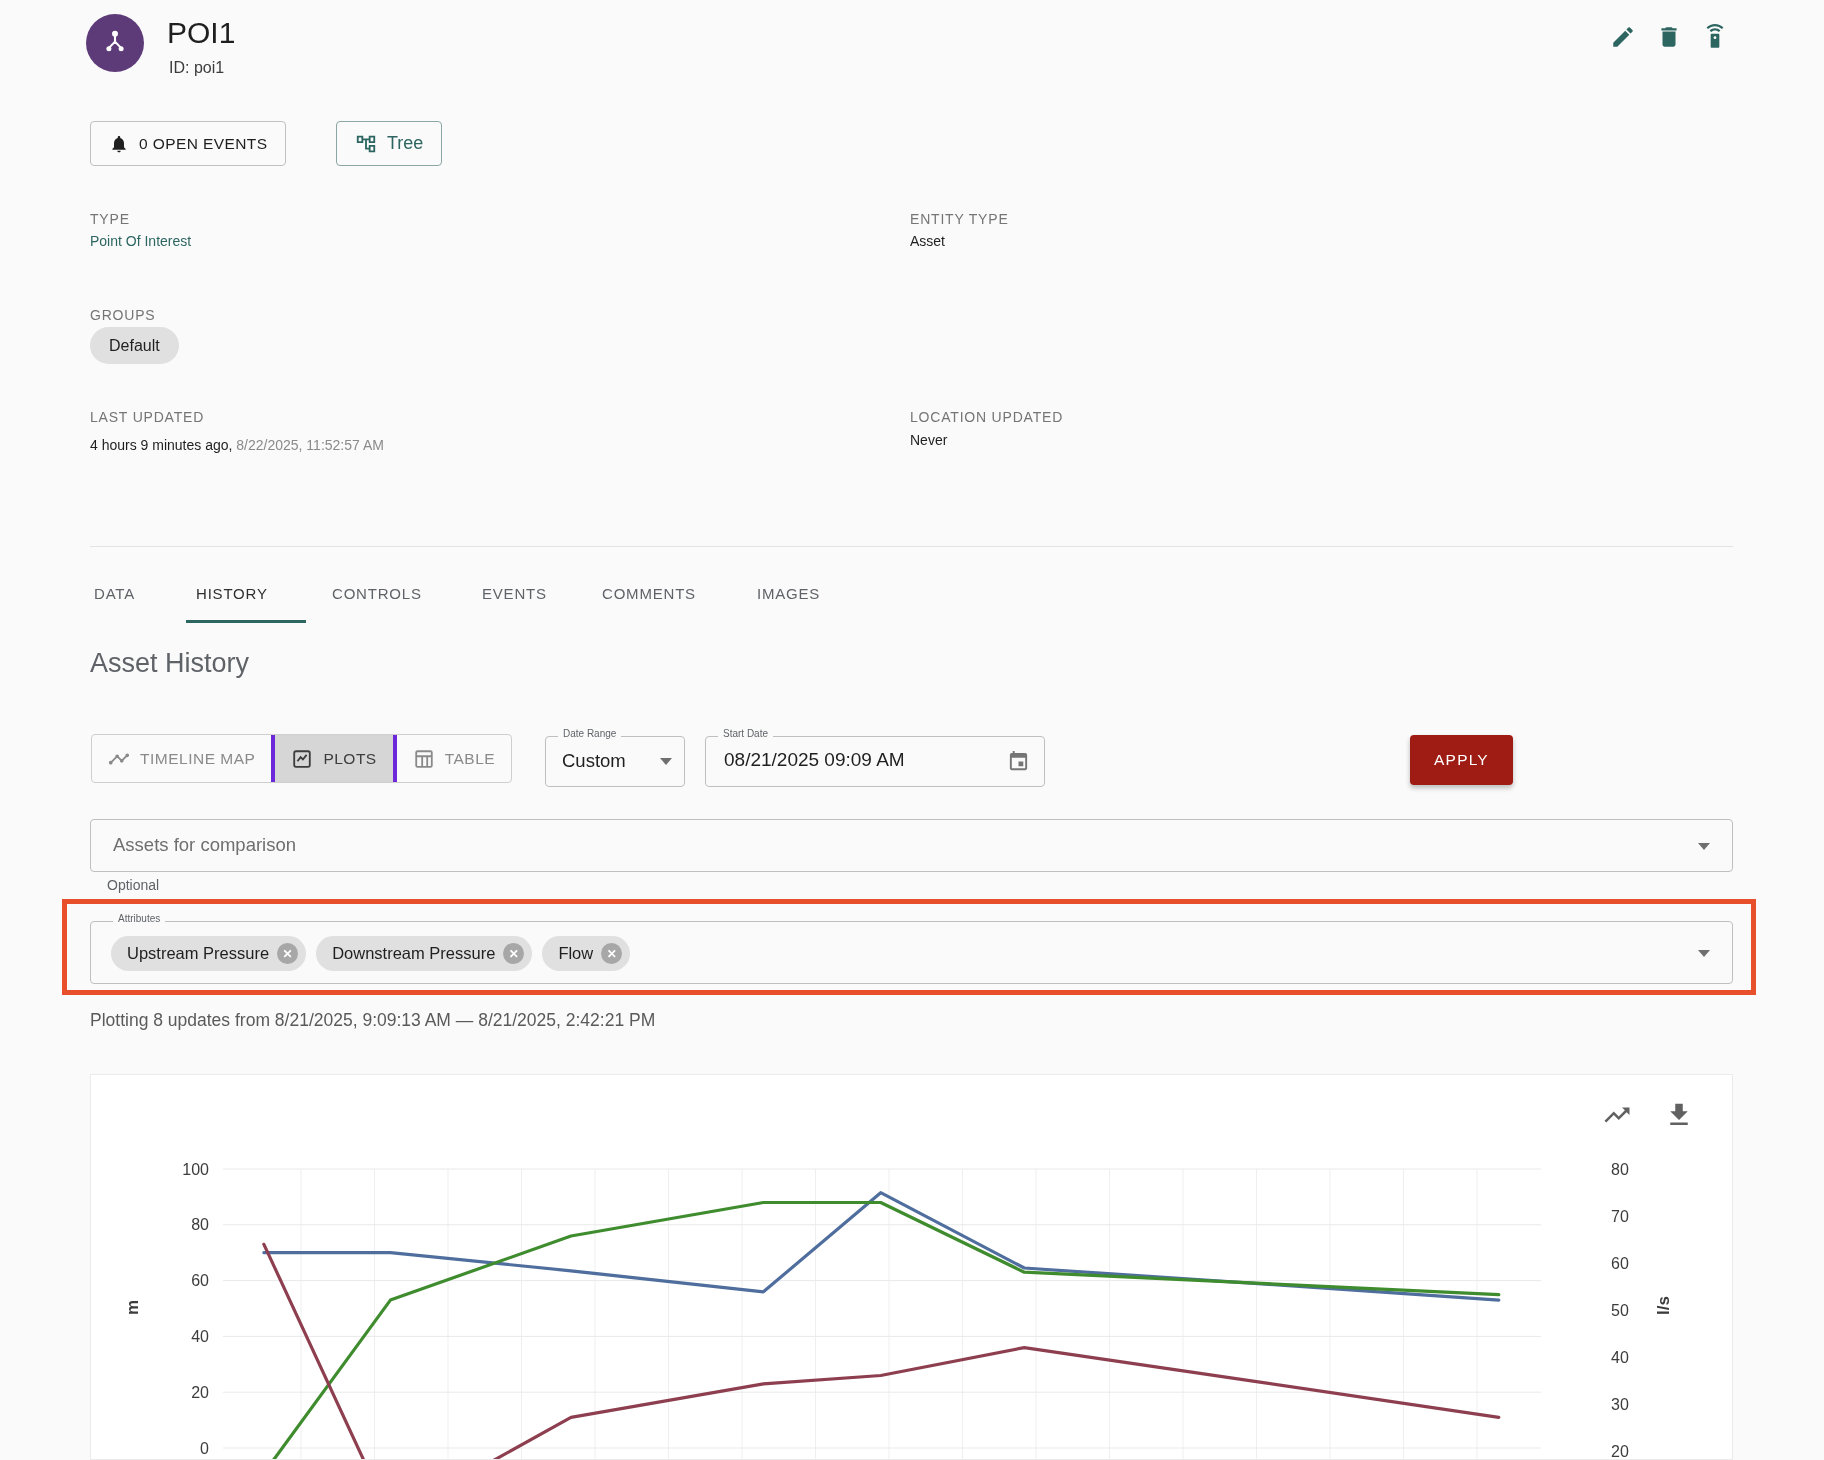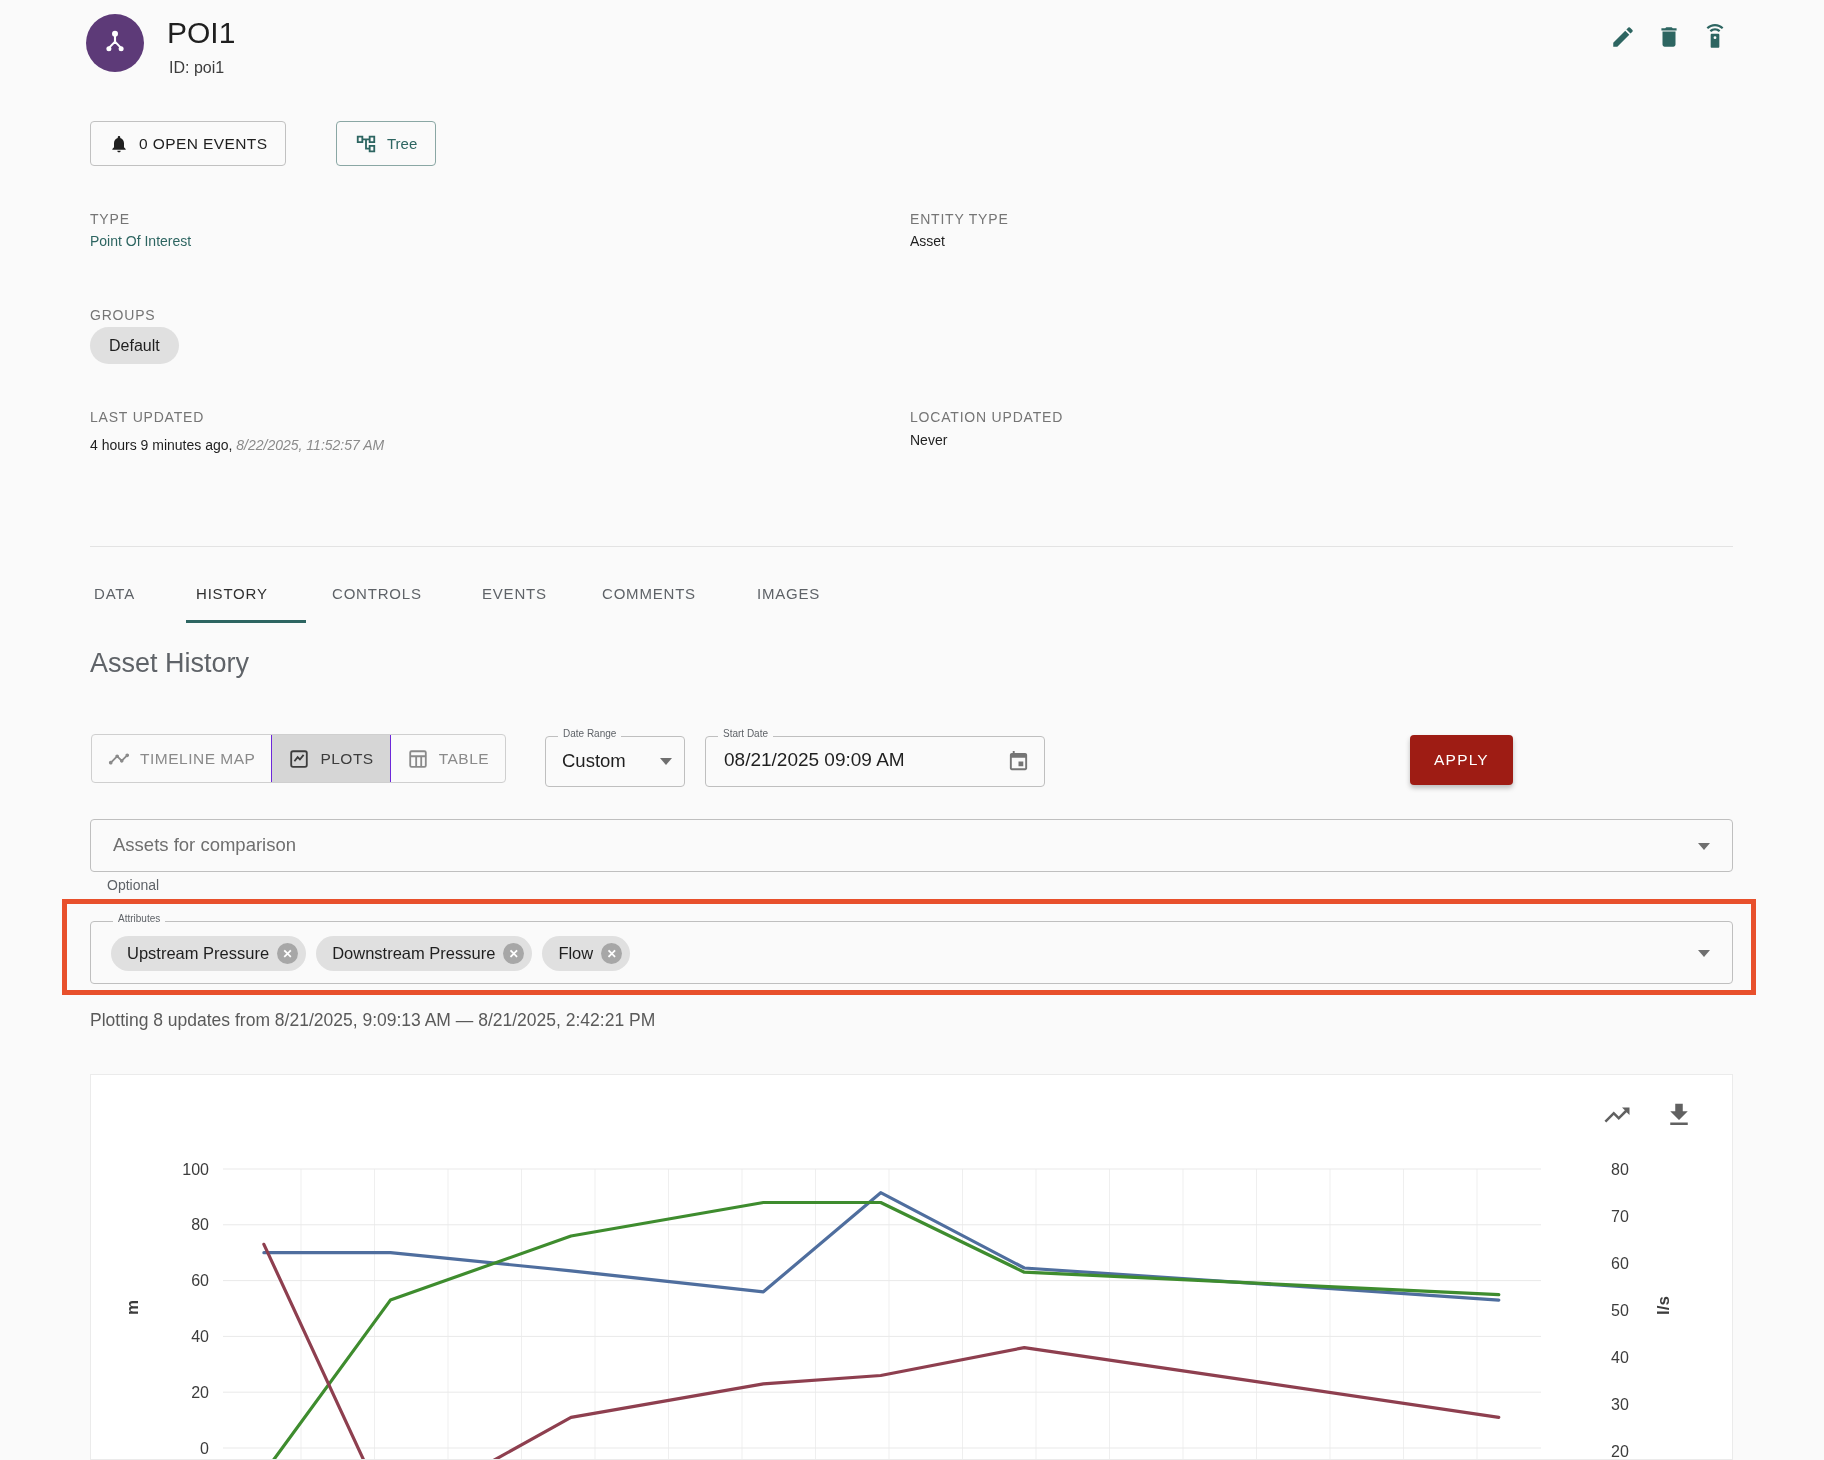--- a/index.html
+++ b/index.html
@@ -11,41 +11,41 @@
   
   .avatar{left:86px;top:14px;width:58px;height:58px;border-radius:50%;background:#5d3a78;
     display:flex;align-items:center;justify-content:center;}
   .title{left:167px;top:16px;font-size:30px;font-weight:500;color:#1f1f1f;}
   .subtitle{left:169px;top:59px;font-size:16px;color:#3c3c3c;}
   .hdr-icons{right:96px;top:24px;display:flex;gap:20px;align-items:center;color:#2d6561;}
   .icon-btn{width:26px;height:26px;cursor:pointer;}
   .pill-btn{height:45px;border-radius:4px;display:inline-flex;align-items:center;gap:10px;
     padding:16px 18px;box-sizing:border-box;background:transparent;cursor:pointer;}
   .events-btn{left:90px;top:121px;border:1px solid #c1c1c1;font-size:15.5px;letter-spacing:.4px;color:#1f1f1f;}
-  .tree-btn{left:336px;top:121px;border:1px solid #8aa7a4;font-size:15px;color:#2d6561;}
+  .tree-btn{left:336px;top:121px;border:1px solid #8aa7a4;font-size:18px;color:#2d6561;}
   
   .lbl{font-size:14px;color:#757575;letter-spacing:.8px;}
   .val{font-size:14px;color:#1f1f1f;}
   .teal{color:#2d6561;}
   .chip-default{left:90px;top:327px;height:37px;border-radius:18.5px;background:#e0e0e0;
     display:inline-flex;align-items:center;padding:0 19px;font-size:16px;color:#1f1f1f;}
-  .muted{color:#8a8a8a;font-style:italic;}
+  .muted{color:#8a8a8a;}
   .divider{left:90px;top:546px;width:1643px;height:0;border-top:1px solid #e3e3e3;}
   
   .tab{top:566px;height:56px;line-height:56px;font-size:15px;letter-spacing:.8px;
     color:#5f6368;font-weight:500;cursor:pointer;}
   .tab.active{color:#2f2f2f;}
   .tab-underline{left:186px;top:620px;width:120px;height:3px;background:#2d6561;}
   .section-heading{left:90px;top:648px;font-size:27px;color:#5f6368;}
   
   .toggle{left:91px;top:734px;height:49px;border:1px solid #cfcfcf;border-radius:4px;
     display:flex;box-sizing:border-box;overflow:hidden;}
   .seg{display:flex;align-items:center;gap:10px;padding:0 16px;font-size:15.5px;
     letter-spacing:.5px;color:#8a8a8a;cursor:pointer;white-space:nowrap;}
-  .seg + .seg{border-left:1px solid #6d28d9;}
+  .seg + .seg{border-left:4px solid #6d28d9;}
   .seg.selected{background:#d6d6d6;color:#3d3d3d;}
   .seg svg{flex:0 0 auto;}
   .field{border:1px solid #bfbfbf;border-radius:4px;box-sizing:border-box;background:transparent;}
   .field .flabel{position:absolute;top:-9px;left:12px;background:#fafafa;padding:0 5px;
     font-size:10px;color:#5f6368;}
   .fvalue{font-size:18.5px;color:#1f1f1f;}
   .caret{width:0;height:0;border-left:6px solid transparent;border-right:6px solid transparent;
     border-top:7px solid #6f6f6f;}
   .apply-btn{left:1410px;top:735px;width:103px;height:50px;background:#9e1c14;border:none;
     border-radius:4px;color:#fff;font-size:15.5px;letter-spacing:1.2px;cursor:pointer;

